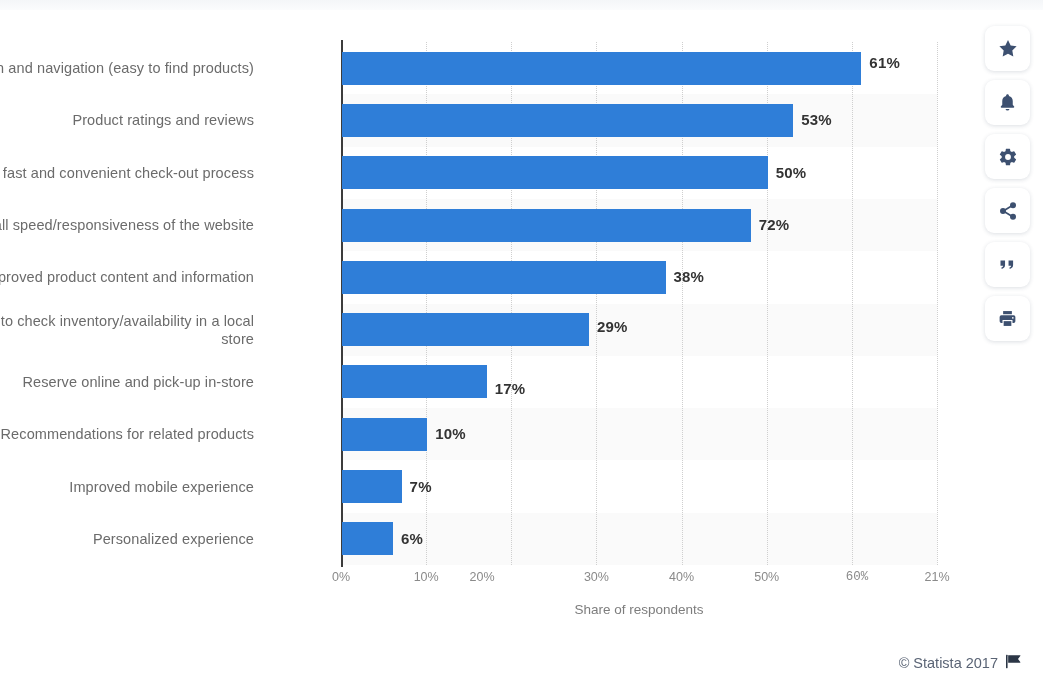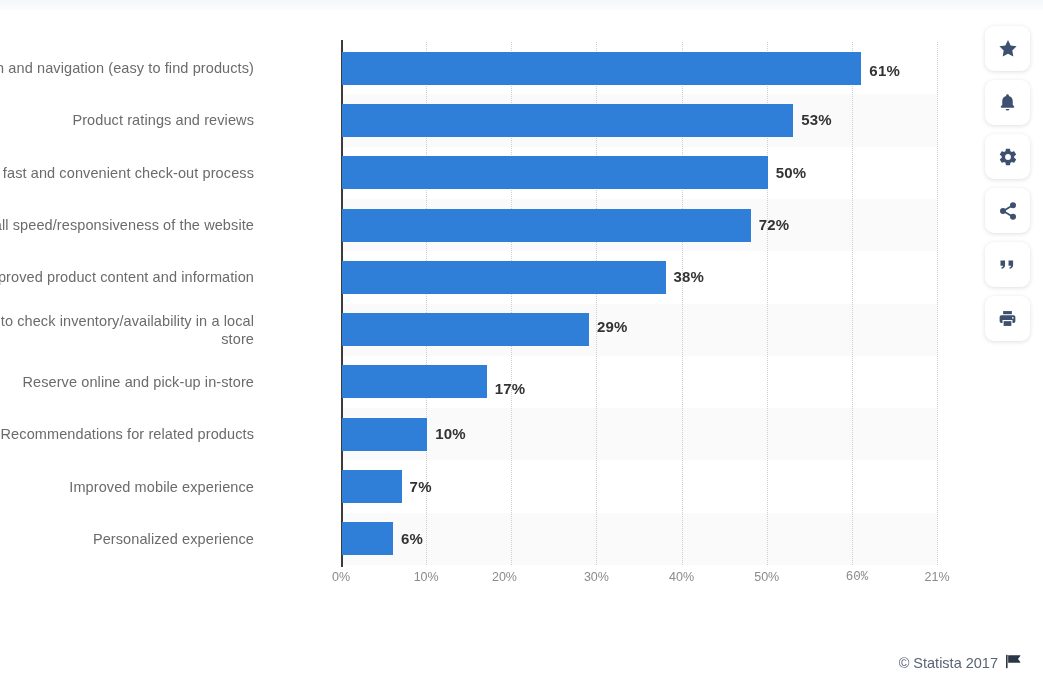--- a/index.html
+++ b/index.html
@@ -174,42 +174,43 @@
         <div class="bar" title="A fast and convenient check-out process: 50%" style="left: 342px; top: 156.25px; width: 425.714px; height: 33px; background: rgb(47, 126, 216);"></div>
         <div class="bar" title="Overall speed/responsiveness of the website: 48%" style="left: 342px; top: 208.55px; width: 408.686px; height: 33px; background: rgb(47, 126, 216);"></div>
         <div class="bar" title="Improved product content and information: 38%" style="left: 342px; top: 260.85px; width: 323.543px; height: 33px; background: rgb(47, 126, 216);"></div>
         <div class="bar" title="Ability to check inventory/availability in a local store: 29%" style="left: 342px; top: 313.15px; width: 246.914px; height: 33px; background: rgb(47, 126, 216);"></div>
         <div class="bar" title="Reserve online and pick-up in-store: 17%" style="left: 342px; top: 365.45px; width: 144.743px; height: 33px; background: rgb(47, 126, 216);"></div>
         <div class="bar" title="Recommendations for related products: 10%" style="left: 342px; top: 417.75px; width: 85.1429px; height: 33px; background: rgb(47, 126, 216);"></div>
         <div class="bar" title="Improved mobile experience: 7%" style="left: 342px; top: 470.05px; width: 59.6px; height: 33px; background: rgb(47, 126, 216);"></div>
         <div class="bar" title="Personalized experience: 6%" style="left: 342px; top: 522.35px; width: 51.0857px; height: 33px; background: rgb(47, 126, 216);"></div>
       </div>
     <div id="value-labels">
-        <div class="val-label" style="left: 869.371px; top: 62px;">61%</div>
+        <div class="val-label" style="left: 869.371px; top: 54px;">61%</div>
         <div class="val-label" style="left: 801.257px; top: 111.45px;">53%</div>
         <div class="val-label" style="left: 775.714px; top: 163.75px;">50%</div>
         <div class="val-label" style="left: 758.686px; top: 216.05px;">72%</div>
         <div class="val-label" style="left: 673.543px; top: 268.35px; text-align: right;">38%</div>
         <div class="val-label" style="left: 596.914px; top: 318px;">29%</div>
         <div class="val-label" style="left: 494.743px; top: 380px;">17%</div>
         <div class="val-label" style="left: 435.143px; top: 425.25px;">10%</div>
         <div class="val-label" style="left: 409.6px; top: 477.55px;">7%</div>
         <div class="val-label" style="left: 401.086px; top: 529.85px;">6%</div>
       </div>
     <div id="ticks">
         <div class="tick" style="left: 319px;">0%</div>
         <div class="tick" style="left: 404.143px;">10%</div>
-        <div class="tick" style="left: 473px; text-align: right;">20%</div>
+        <div class="tick" style="left: 460px;">20%</div>
         <div class="tick" style="left: 574.429px;">30%</div>
         <div class="tick" style="left: 659.571px;">40%</div>
         <div class="tick" style="left: 744.714px;">50%</div>
         <div class="tick" style="left: 835px; font-family: Liberation Mono, monospace;">60%</div>
         <div class="tick" style="left: 915px;">21%</div>
       </div>
 
+    <div class="xlabel">Share of respondents</div>
   </div>
 
   <div class="toolbar">
 
     <div class="tool-btn">
       <span>
         <svg width="22" height="22" viewBox="0 0 24 24" fill="#3d5070">
           <path d="M12 2.2l2.9 5.9 6.5.95-4.7 4.6 1.1 6.5L12 17.1 6.2 20.15l1.1-6.5L2.6 9.05l6.5-.95z"></path>
         </svg>
       </span>

